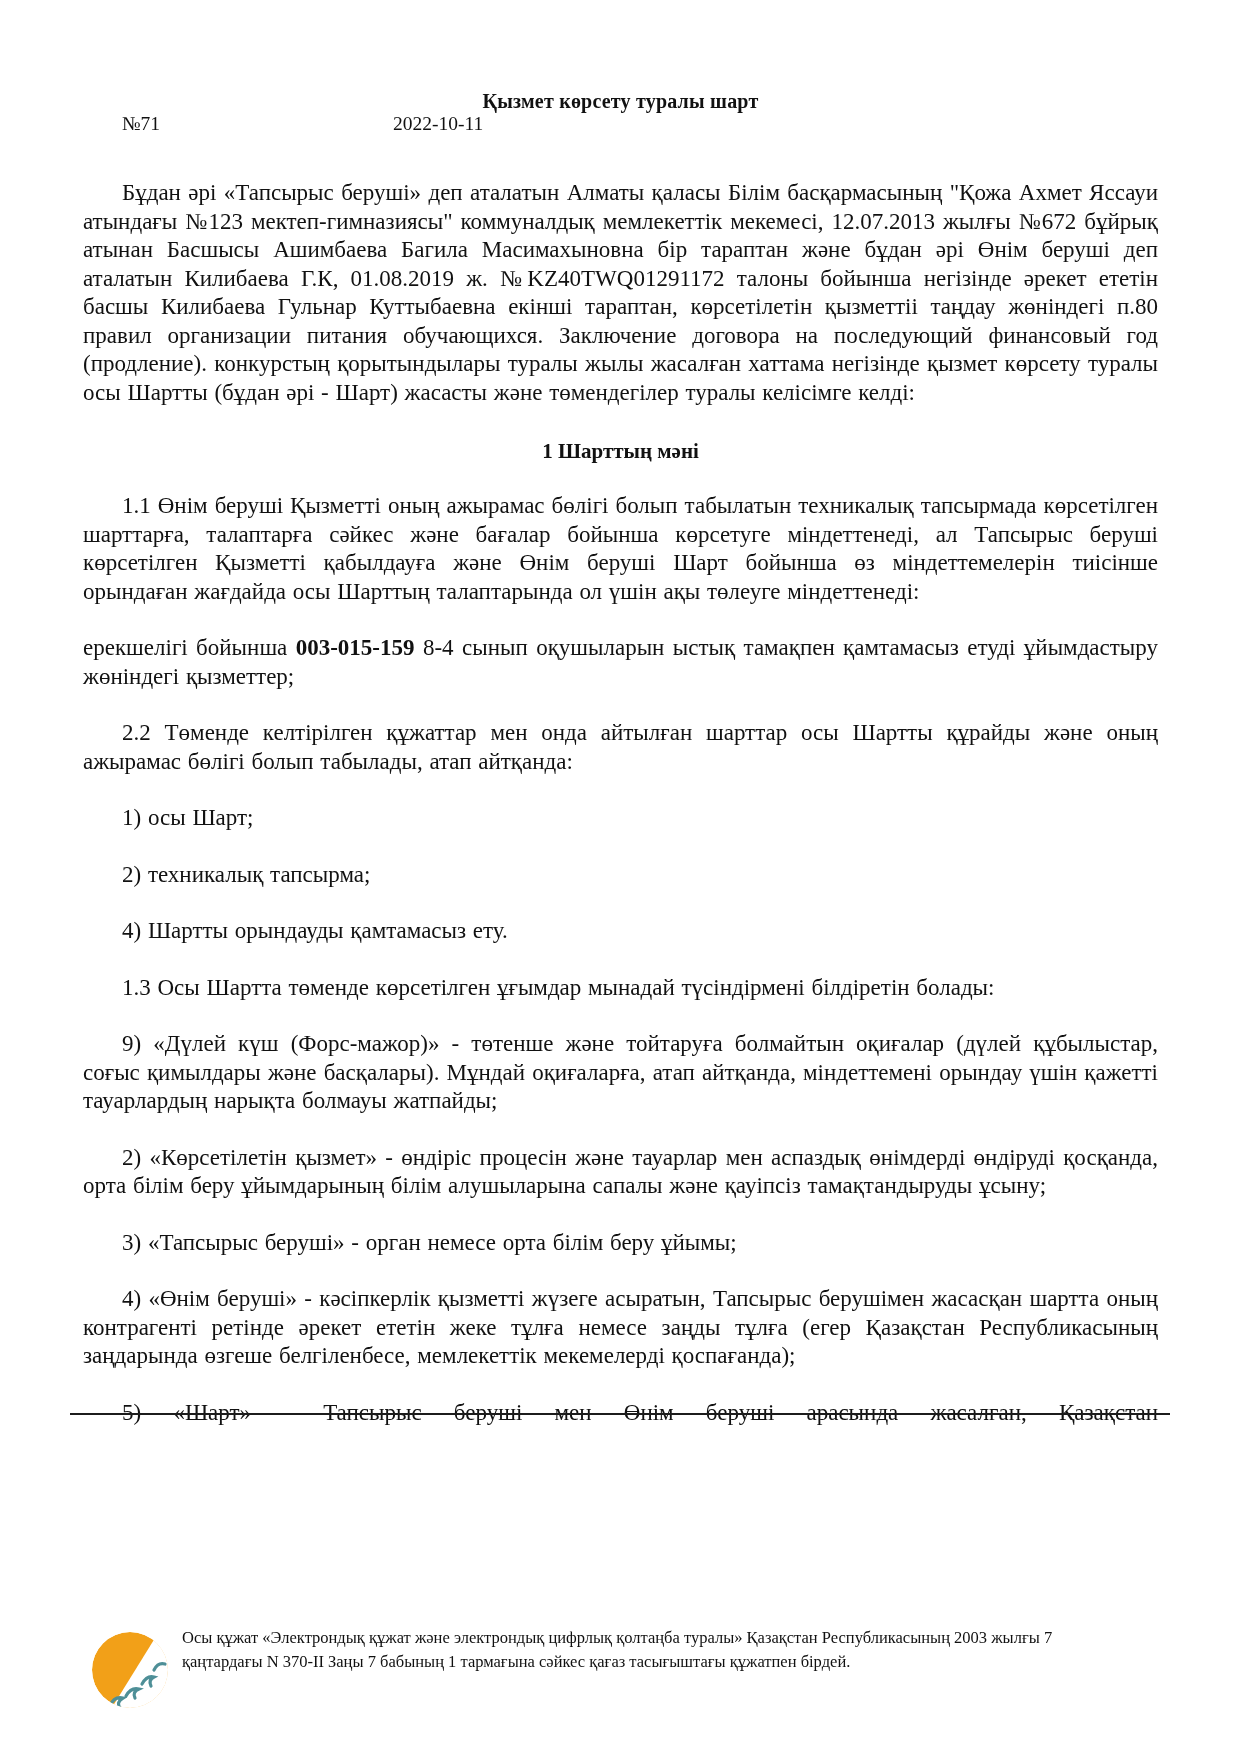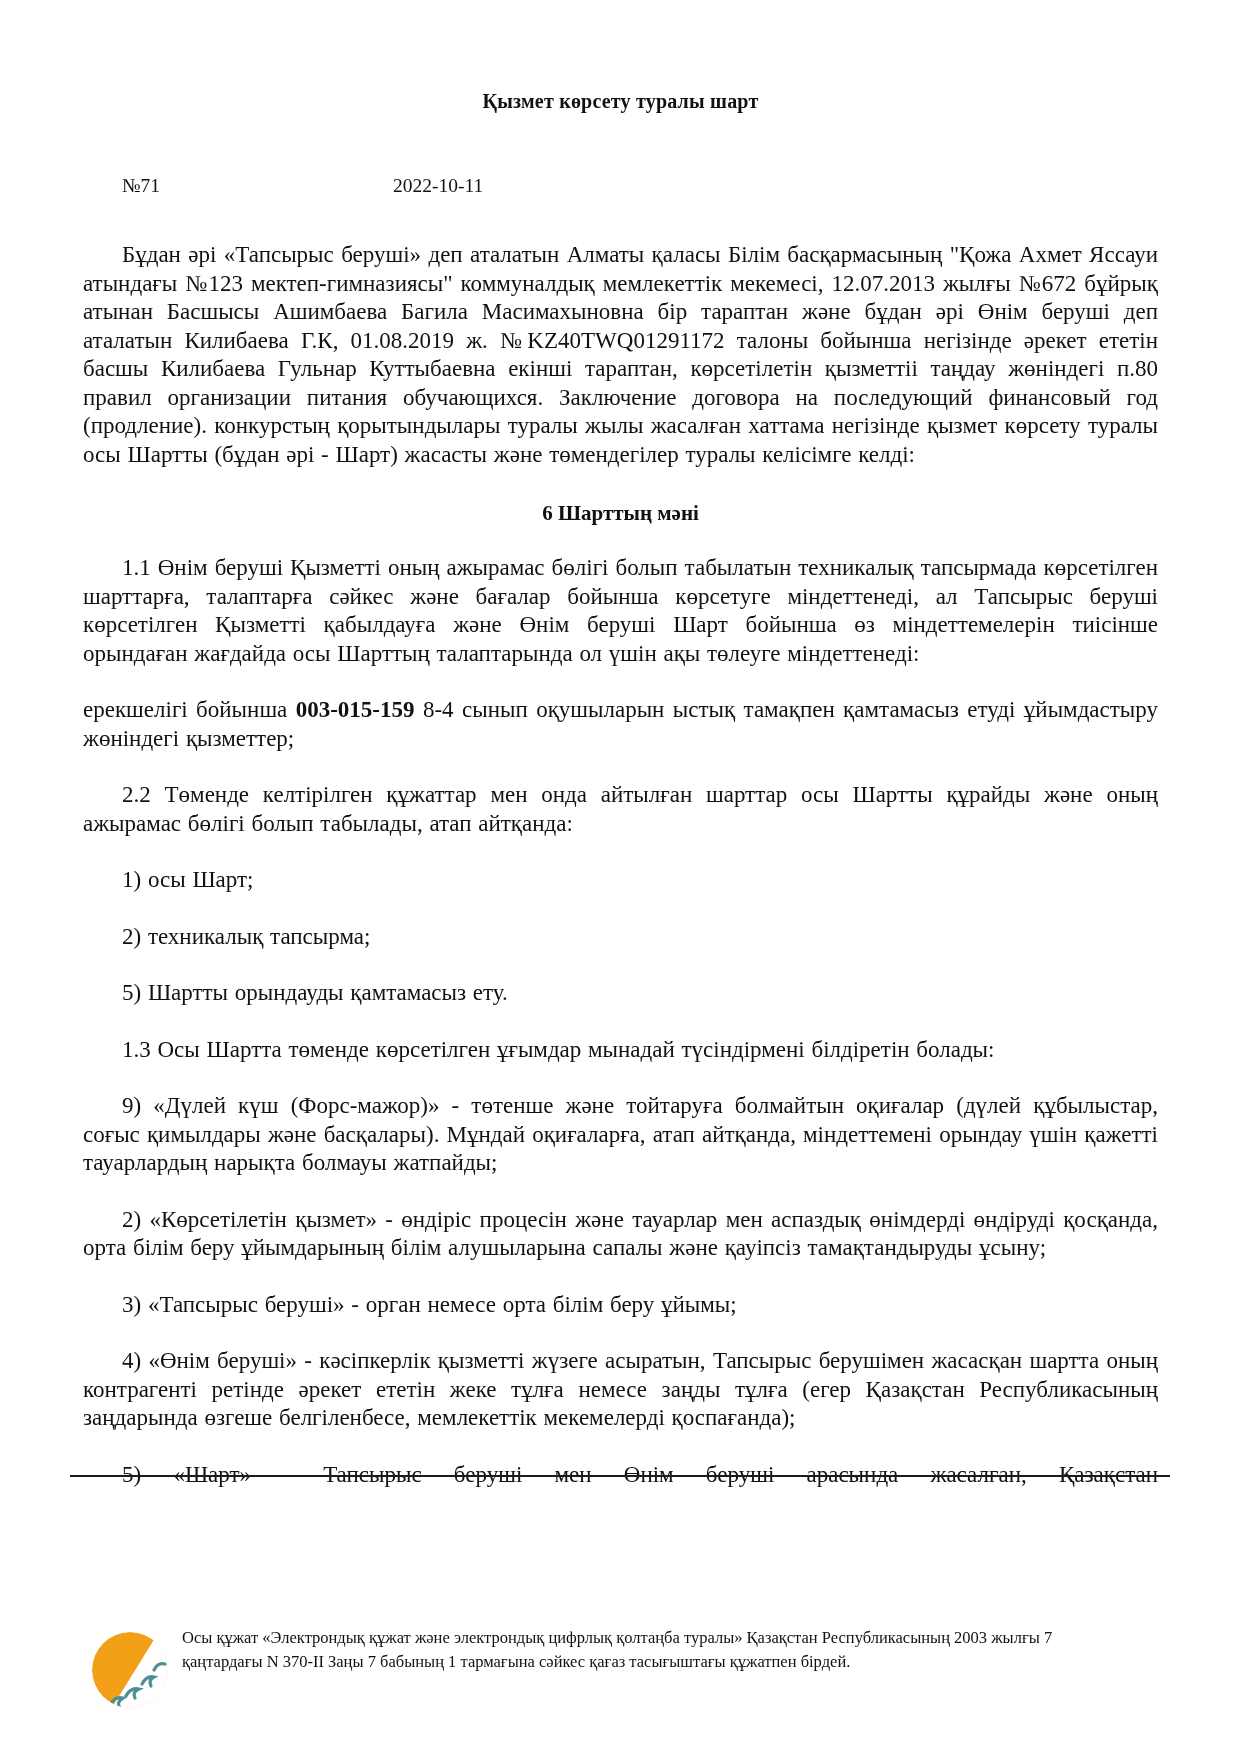--- a/index.html
+++ b/index.html
@@ -25,21 +25,20 @@
   }
   .doc-title {
     margin: 90px 0 0 0;
     text-align: center;
     font-size: 20px;
     font-weight: bold;
     letter-spacing: 0.2px;
   }
   .meta-row {
     position: relative;
-    margin-top: 62px;
     height: 28px;
     font-size: 19.5px;
   }
   .contract-number { position: absolute; left: 39px; top: 0; }
   .contract-date   { position: absolute; left: 310px; top: 0; }
   .para {
     margin: 28px 0 0 0;
     font-size: 23px;
     line-height: 28.5px;
     text-align: justify;
@@ -97,31 +96,31 @@
 
     <h1 class="doc-title">Қызмет көрсету туралы шарт</h1>
 
     <div class="meta-row">
       <span class="contract-number">№71</span>
       <span class="contract-date">2022-10-11</span>
     </div>
 
     <p class="para ind" style="margin-top:38px">Бұдан әрі «Тапсырыс беруші» деп аталатын Алматы қаласы Білім басқармасының "Қожа Ахмет Яссауи атындағы №123 мектеп-гимназиясы" коммуналдық мемлекеттік мекемесі, 12.07.2013 жылғы №672 бұйрық атынан Басшысы Ашимбаева Багила Масимахыновна бір тараптан және бұдан әрі Өнім беруші деп аталатын Килибаева Г.К, 01.08.2019 ж. №KZ40TWQ01291172 талоны бойынша негізінде әрекет ететін басшы Килибаева Гульнар Куттыбаевна екінші тараптан, көрсетілетін қызметтіі таңдау жөніндегі п.80 правил организации питания обучающихся. Заключение договора на последующий финансовый год (продление). конкурстың қорытындылары туралы жылы жасалған хаттама негізінде қызмет көрсету туралы осы Шартты (бұдан әрі - Шарт) жасасты және төмендегілер туралы келісімге келді:</p>
 
-    <h2 class="section-heading">6 Шарттың мәні</h2>
+    <h2 class="section-heading">1 Шарттың мәні</h2>
 
     <p class="para ind">1.1 Өнім беруші Қызметті оның ажырамас бөлігі болып табылатын техникалық тапсырмада көрсетілген шарттарға, талаптарға сәйкес және бағалар бойынша көрсетуге міндеттенеді, ал Тапсырыс беруші көрсетілген Қызметті қабылдауға және Өнім беруші Шарт бойынша өз міндеттемелерін тиісінше орындаған жағдайда осы Шарттың талаптарында ол үшін ақы төлеуге міндеттенеді:</p>
 
     <p class="para noind"><span>ерекшелігі бойынша </span><span class="bold">003-015-159</span><span> 8-4 сынып оқушыларын ыстық тамақпен қамтамасыз етуді ұйымдастыру жөніндегі қызметтер;</span></p>
 
     <p class="para ind">2.2 Төменде келтірілген құжаттар мен онда айтылған шарттар осы Шартты құрайды және оның ажырамас бөлігі болып табылады, атап айтқанда:</p>
 
     <p class="para ind">1) осы Шарт;</p>
     <p class="para ind">2) техникалық тапсырма;</p>
-    <p class="para ind">5) Шартты орындауды қамтамасыз ету.</p>
+    <p class="para ind">4) Шартты орындауды қамтамасыз ету.</p>
 
     <p class="para ind">1.3 Осы Шартта төменде көрсетілген ұғымдар мынадай түсіндірмені білдіретін болады:</p>
 
     <p class="para ind">9) «Дүлей күш (Форс-мажор)» - төтенше және тойтаруға болмайтын оқиғалар (дүлей құбылыстар, соғыс қимылдары және басқалары). Мұндай оқиғаларға, атап айтқанда, міндеттемені орындау үшін қажетті тауарлардың нарықта болмауы жатпайды;</p>
     <p class="para ind">2) «Көрсетілетін қызмет» - өндіріс процесін және тауарлар мен аспаздық өнімдерді өндіруді қосқанда, орта білім беру ұйымдарының білім алушыларына сапалы және қауіпсіз тамақтандыруды ұсыну;</p>
     <p class="para ind">3) «Тапсырыс беруші» - орган немесе орта білім беру ұйымы;</p>
     <p class="para ind">4) «Өнім беруші» - кәсіпкерлік қызметті жүзеге асыратын, Тапсырыс берушімен жасасқан шартта оның контрагенті ретінде әрекет ететін жеке тұлға немесе заңды тұлға (егер Қазақстан Республикасының заңдарында өзгеше белгіленбесе, мемлекеттік мекемелерді қоспағанда);</p>
 
     <p class="para ind stretch def-5"><span>5) «Шарт» - Тапсырыс беруші мен Өнім беруші арасында жасалған, Қазақстан</span><span class="strike-line"></span></p>
 

